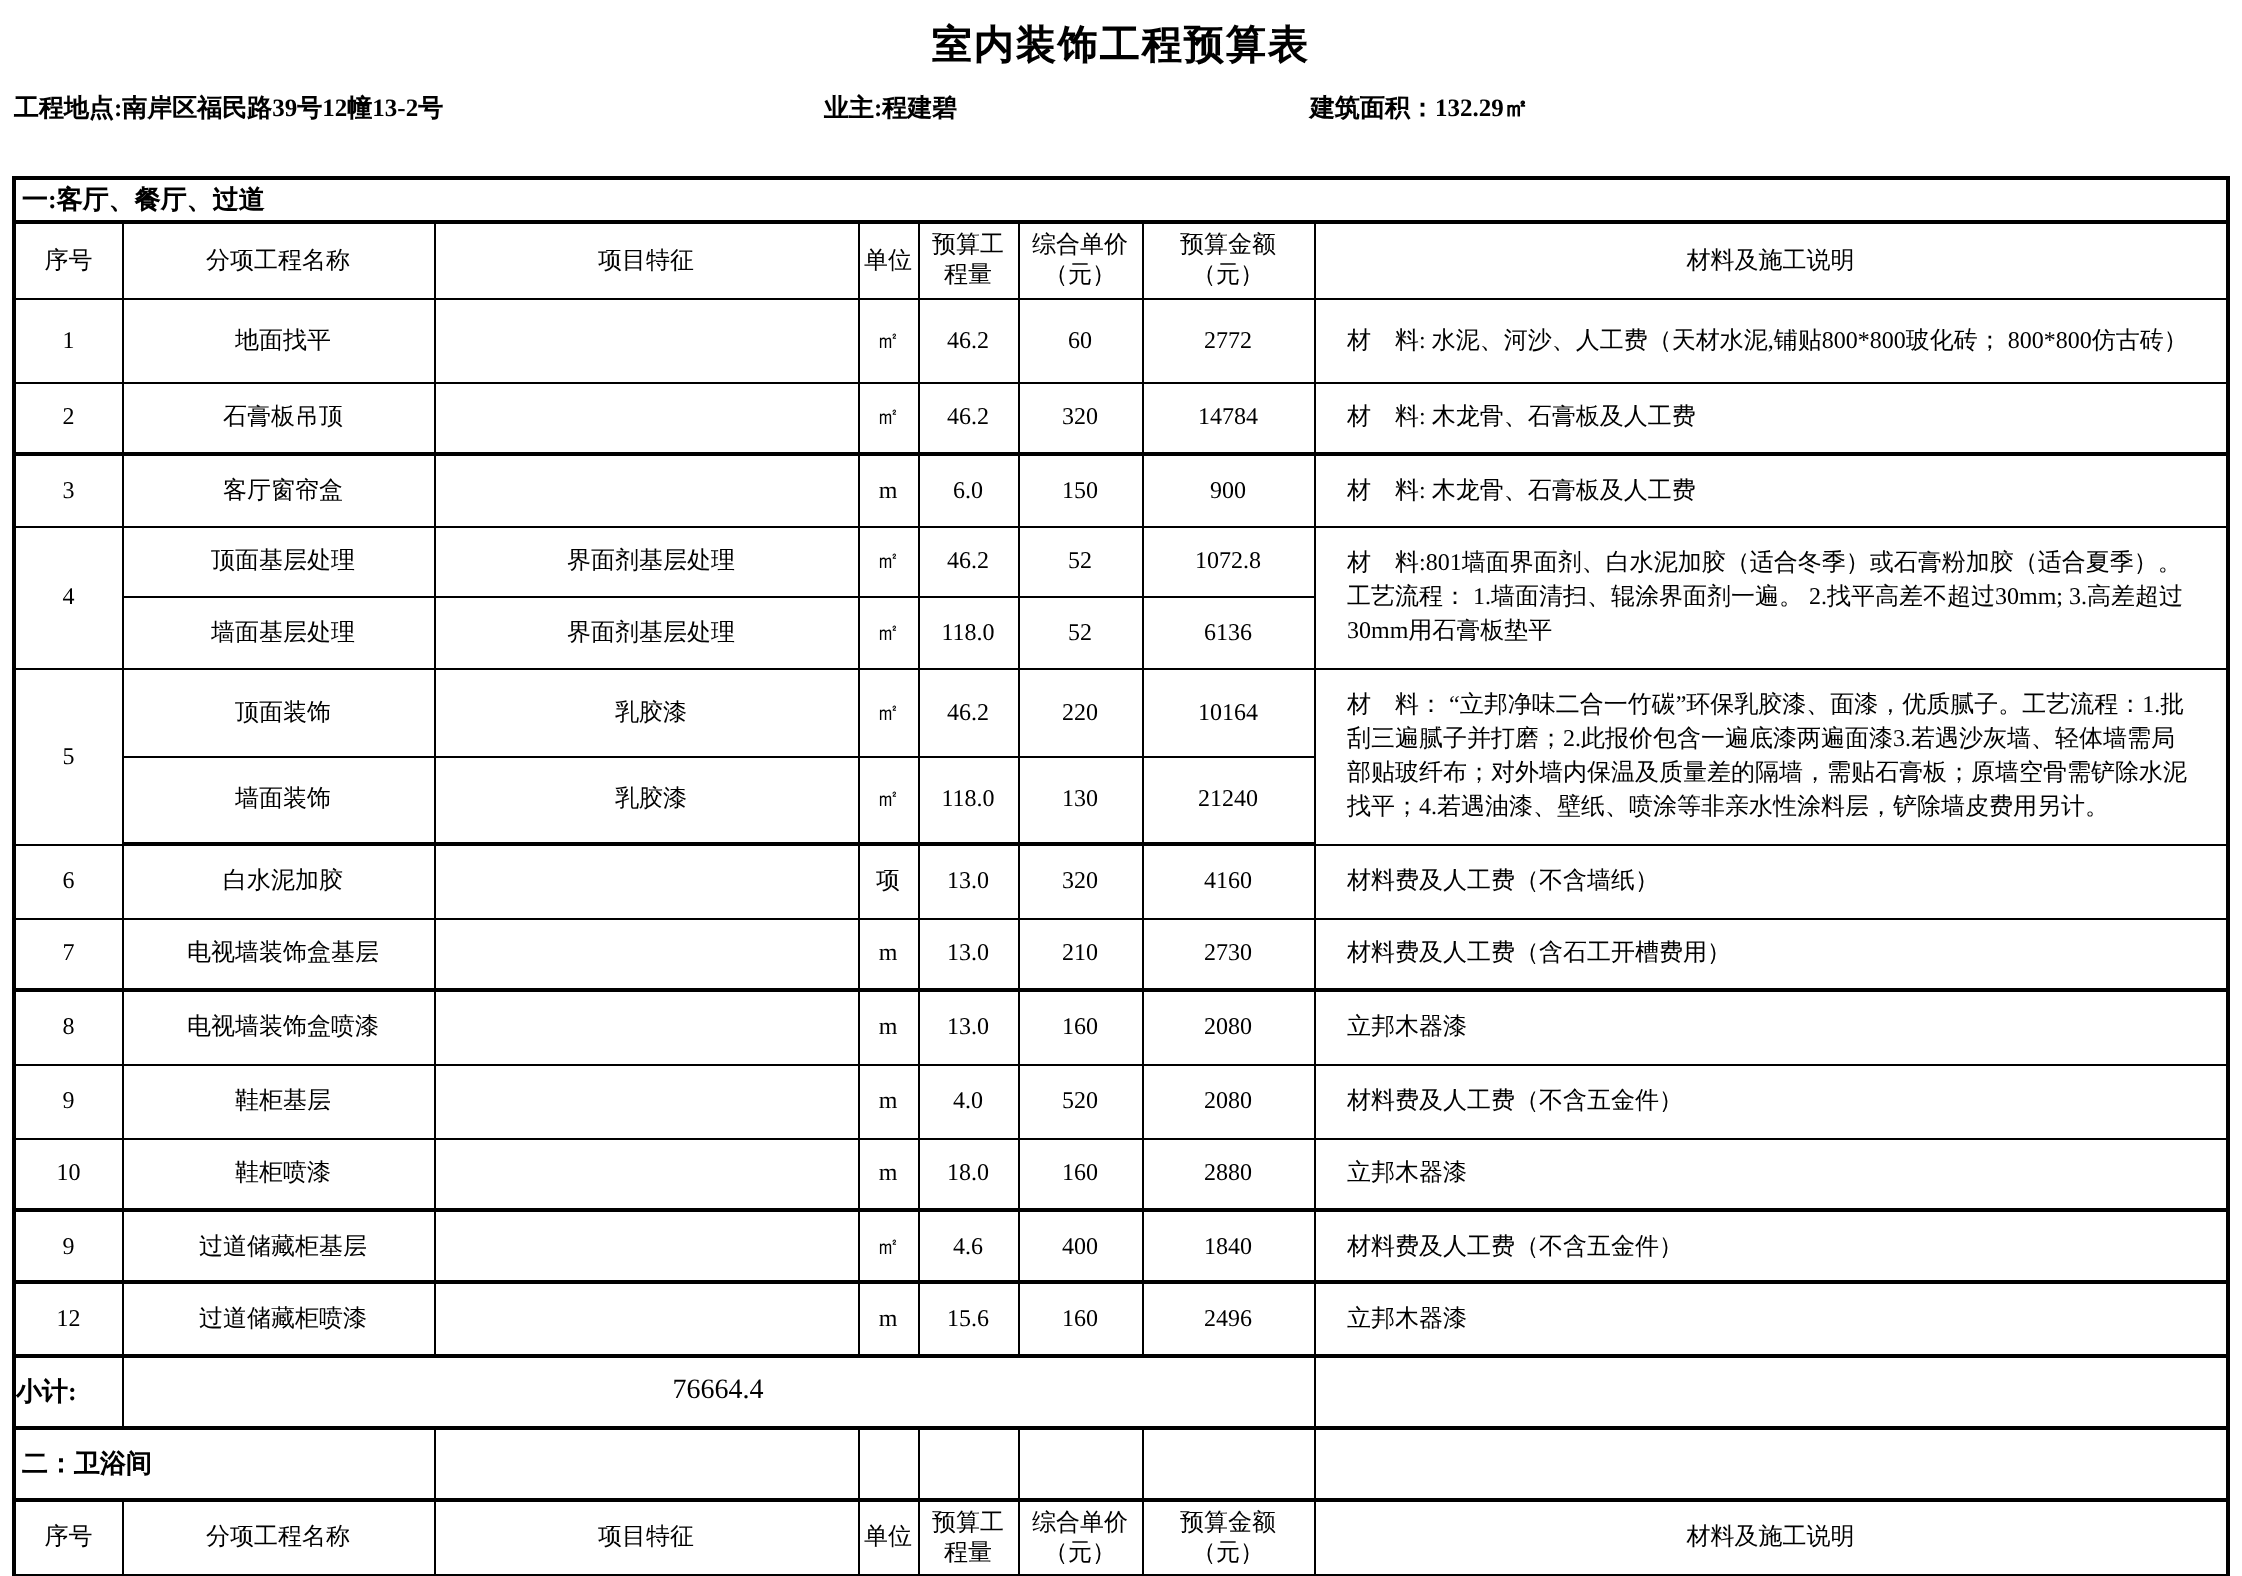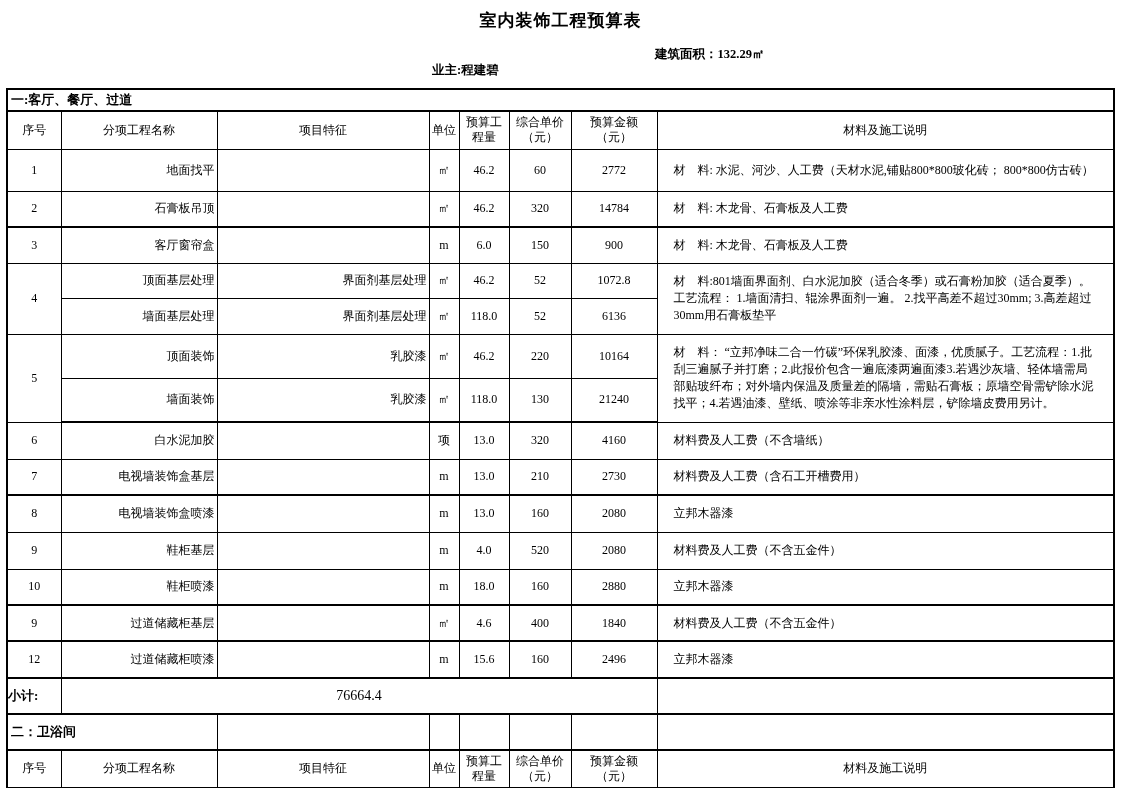--- a/index.html
+++ b/index.html
@@ -1,40 +1,41 @@
 <!DOCTYPE html>
 <html><head>
 <meta charset="utf-8">
 <style>
   html,body{margin:0;padding:0;background:#fff;}
   .page{position:relative;width:1121px;height:788px;background:#ffffff;color:#000;
         font-family:"Liberation Serif","DejaVu Serif",serif;overflow:hidden;}
-  .title{text-align:center;font-size:17px;font-weight:bold;padding-top:9px;letter-spacing:1px;}
+  .title{text-align:center;font-size:20px;font-weight:bold;padding-top:9px;letter-spacing:1px;}
   .info{position:absolute;top:46px;font-size:12.5px;font-weight:bold;white-space:nowrap;}
   .info-loc{left:7px;}
-  .info-owner{left:432px;margin-top:16px;}
+  .info-owner{left:412px;}
   .info-area{left:655px;}
   table.budget{position:absolute;top:88px;left:6px;width:1109px;border-collapse:collapse;
         table-layout:fixed;border:2px solid #000;border-bottom-width:3px;}
   td{border:1px solid #000;font-size:12px;padding:1px 2px;vertical-align:middle;overflow:hidden;word-break:break-all;}
   .c{text-align:center;}
-  .l{text-align:right;padding-left:7px;}
+  .l{text-align:center;padding-left:7px;}
   .d{text-align:left;padding:2px 16px;line-height:17px;}
   .hc{text-align:center;line-height:15px;}
   .hp{padding-left:14px;padding-right:14px;}
   .sec{font-weight:bold;font-size:13px;text-align:left;padding-left:3px;}
   .subL{font-weight:bold;font-size:13px;text-align:left;padding-left:0;}
   .subV{font-size:14px;text-align:center;}
   tr.bb2 td{border-bottom-width:2px;}
 </style>
 </head>
 <body>
 
 <div class="page">
   <div class="title">室内装饰工程预算表</div>
+  <span class="info info-loc">工程地点:南岸区福民路39号12幢13-2号</span>
   <span class="info info-owner">业主:程建碧</span>
   <span class="info info-area">建筑面积：132.29㎡</span>
 
   <table class="budget">
     <colgroup>
       <col style="width:54px">
         <col style="width:156px">
         <col style="width:212px">
         <col style="width:30px">
       <col style="width:50px">

